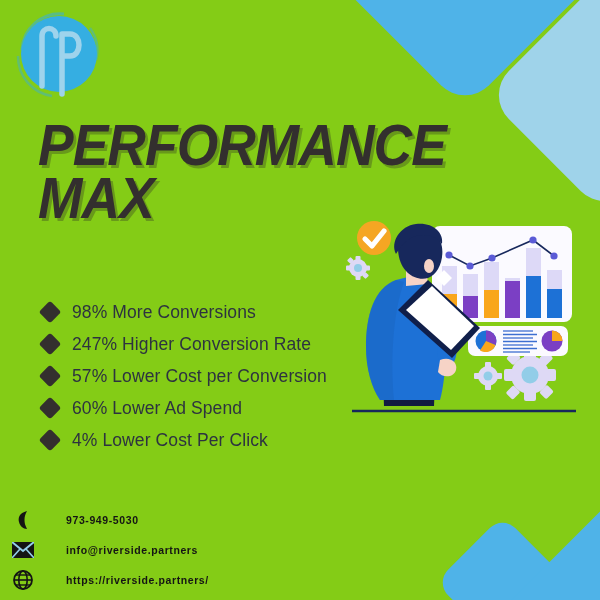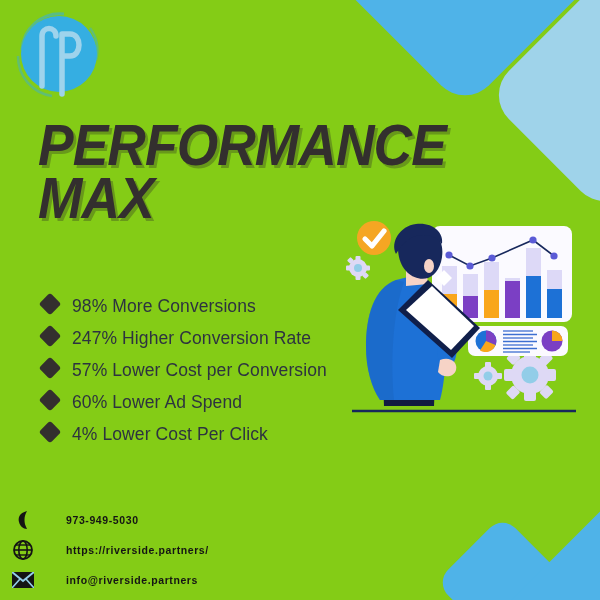--- a/index.html
+++ b/index.html
@@ -47,21 +47,21 @@
     font-size:58px;line-height:0.92;
     letter-spacing:-1px;
     color:#332f2e;
     transform:scaleX(0.92);transform-origin:left top;
     text-shadow:3px 3px 0 rgba(40,38,38,0.30);
     white-space:nowrap;
   }
   
   #bullets{position:absolute;left:42px;top:296px;}
   .bullet-row{
-    display:flex;height:32px;margin-bottom:0px;
+    display:flex;align-items:center;height:32px;margin-bottom:0px;
   }
   .bullet-mark{
     width:16px;height:16px;background:#332f2e;
     border-radius:3px;
     transform:rotate(45deg);
     margin-right:14px;flex:none;
   }
   .bullet-text{
     font-size:17.5px;color:#2d3340;
     letter-spacing:0.1px;white-space:nowrap;
@@ -133,43 +133,43 @@
   </div>
 
   <div id="contacts">
     <div class="contact-row">
       <span class="contact-ico">
         <svg width="15" height="20" viewBox="0 0 15 20">
           <path d="M11 1 C3 3 2 8 3 12 C4 16 7 19 11 19 C9 15 8.5 13 8.5 10 C8.5 7 9 4.5 11 1 Z" fill="#141414"></path>
         </svg>
       </span>
       <span class="contact-text">973-949-5030</span>
+    </div>
+    <div class="contact-row">
+      <span class="contact-ico">
+        <svg width="22" height="16" viewBox="0 0 22 16">
+          <rect x="0" y="0" width="22" height="16" fill="#141414"></rect>
+          <path d="M0 0 L11 9 L22 0" fill="none" stroke="#92cde8" stroke-width="2"></path>
+          <path d="M0 16 L8 7 M22 16 L14 7" fill="none" stroke="#92cde8" stroke-width="1.6"></path>
+        </svg>
+      </span>
+      <span class="contact-text">info@riverside.partners</span>
     </div>
     <div class="contact-row">
       <span class="contact-ico">
         <svg width="20" height="20" viewBox="0 0 20 20">
           <circle cx="10" cy="10" r="9" fill="none" stroke="#141414" stroke-width="1.8"></circle>
           <ellipse cx="10" cy="10" rx="4.2" ry="9" fill="none" stroke="#141414" stroke-width="1.6"></ellipse>
           <line x1="1" y1="10" x2="19" y2="10" stroke="#141414" stroke-width="1.6"></line>
           <line x1="2.6" y1="5" x2="17.4" y2="5" stroke="#141414" stroke-width="1.4"></line>
           <line x1="2.6" y1="15" x2="17.4" y2="15" stroke="#141414" stroke-width="1.4"></line>
         </svg>
       </span>
       <span class="contact-text">https://riverside.partners/</span>
     </div>
-    <div class="contact-row">
-      <span class="contact-ico">
-        <svg width="22" height="16" viewBox="0 0 22 16">
-          <rect x="0" y="0" width="22" height="16" fill="#141414"></rect>
-          <path d="M0 0 L11 9 L22 0" fill="none" stroke="#92cde8" stroke-width="2"></path>
-          <path d="M0 16 L8 7 M22 16 L14 7" fill="none" stroke="#92cde8" stroke-width="1.6"></path>
-        </svg>
-      </span>
-      <span class="contact-text">info@riverside.partners</span>
-    </div>
   </div>
 
   <div id="illus">
     <svg width="250" height="205" viewBox="0 0 250 205">
 
       <g fill="#ded9f5">
         <circle cx="18" cy="50" r="9"></circle>
         <circle cx="18" cy="50" r="4" fill="#92cde8"></circle>
         <rect x="15.5" y="38" width="5" height="5" rx="1"></rect>
         <rect x="15.5" y="57" width="5" height="5" rx="1"></rect>

